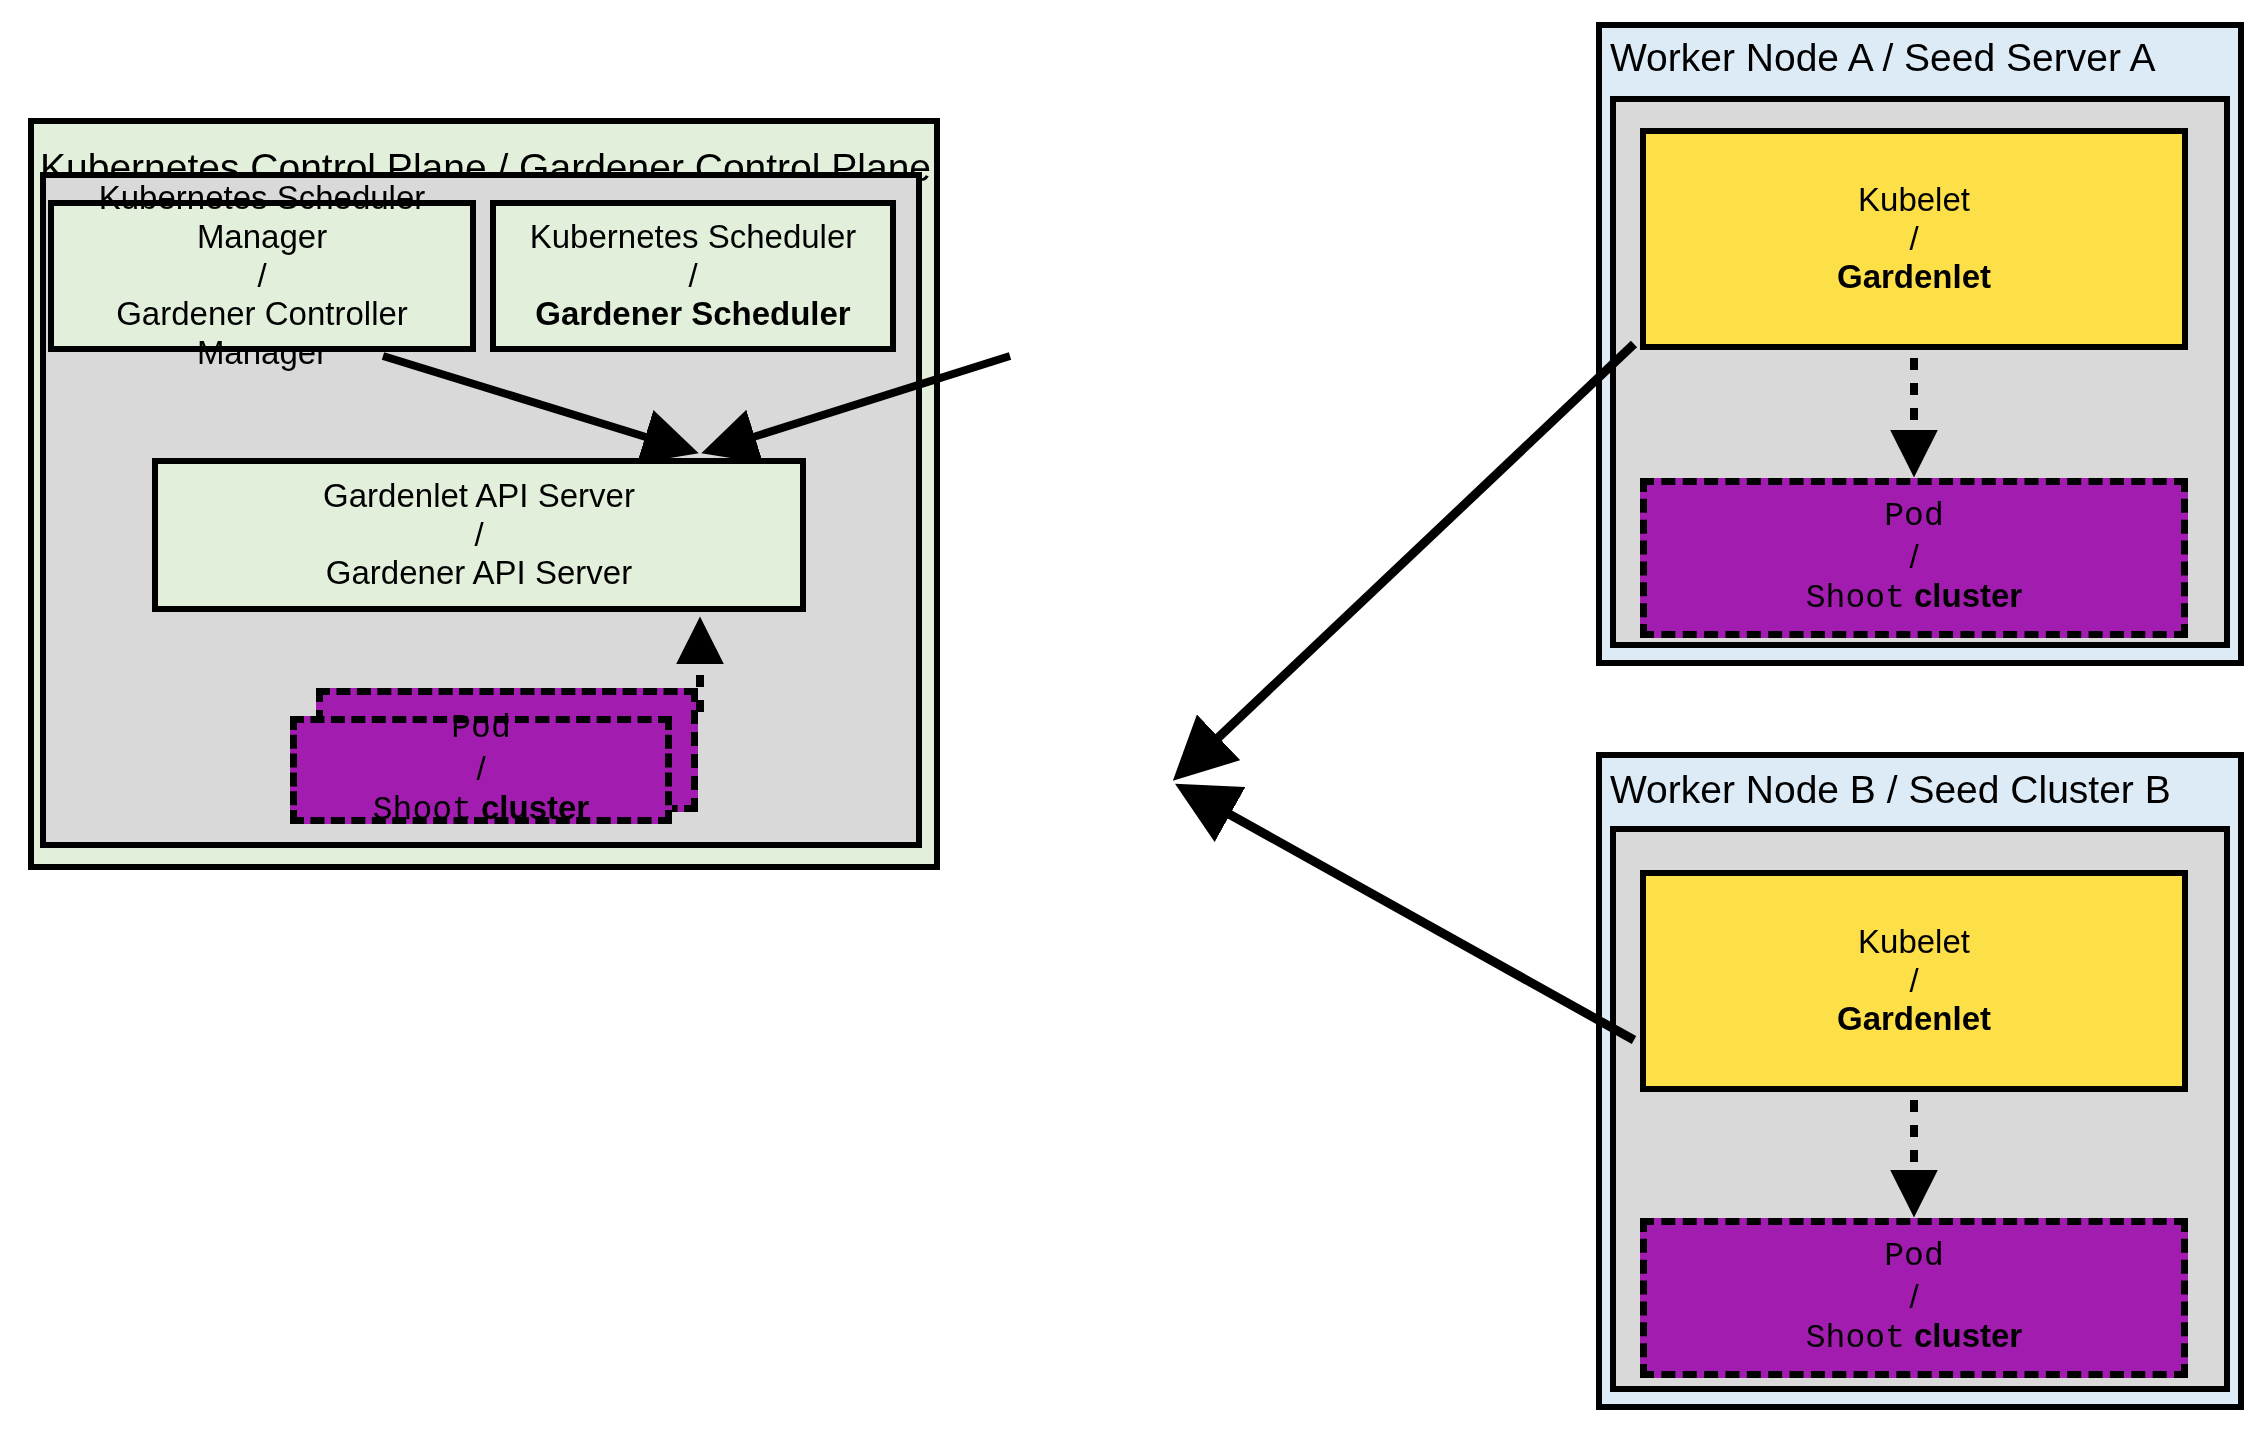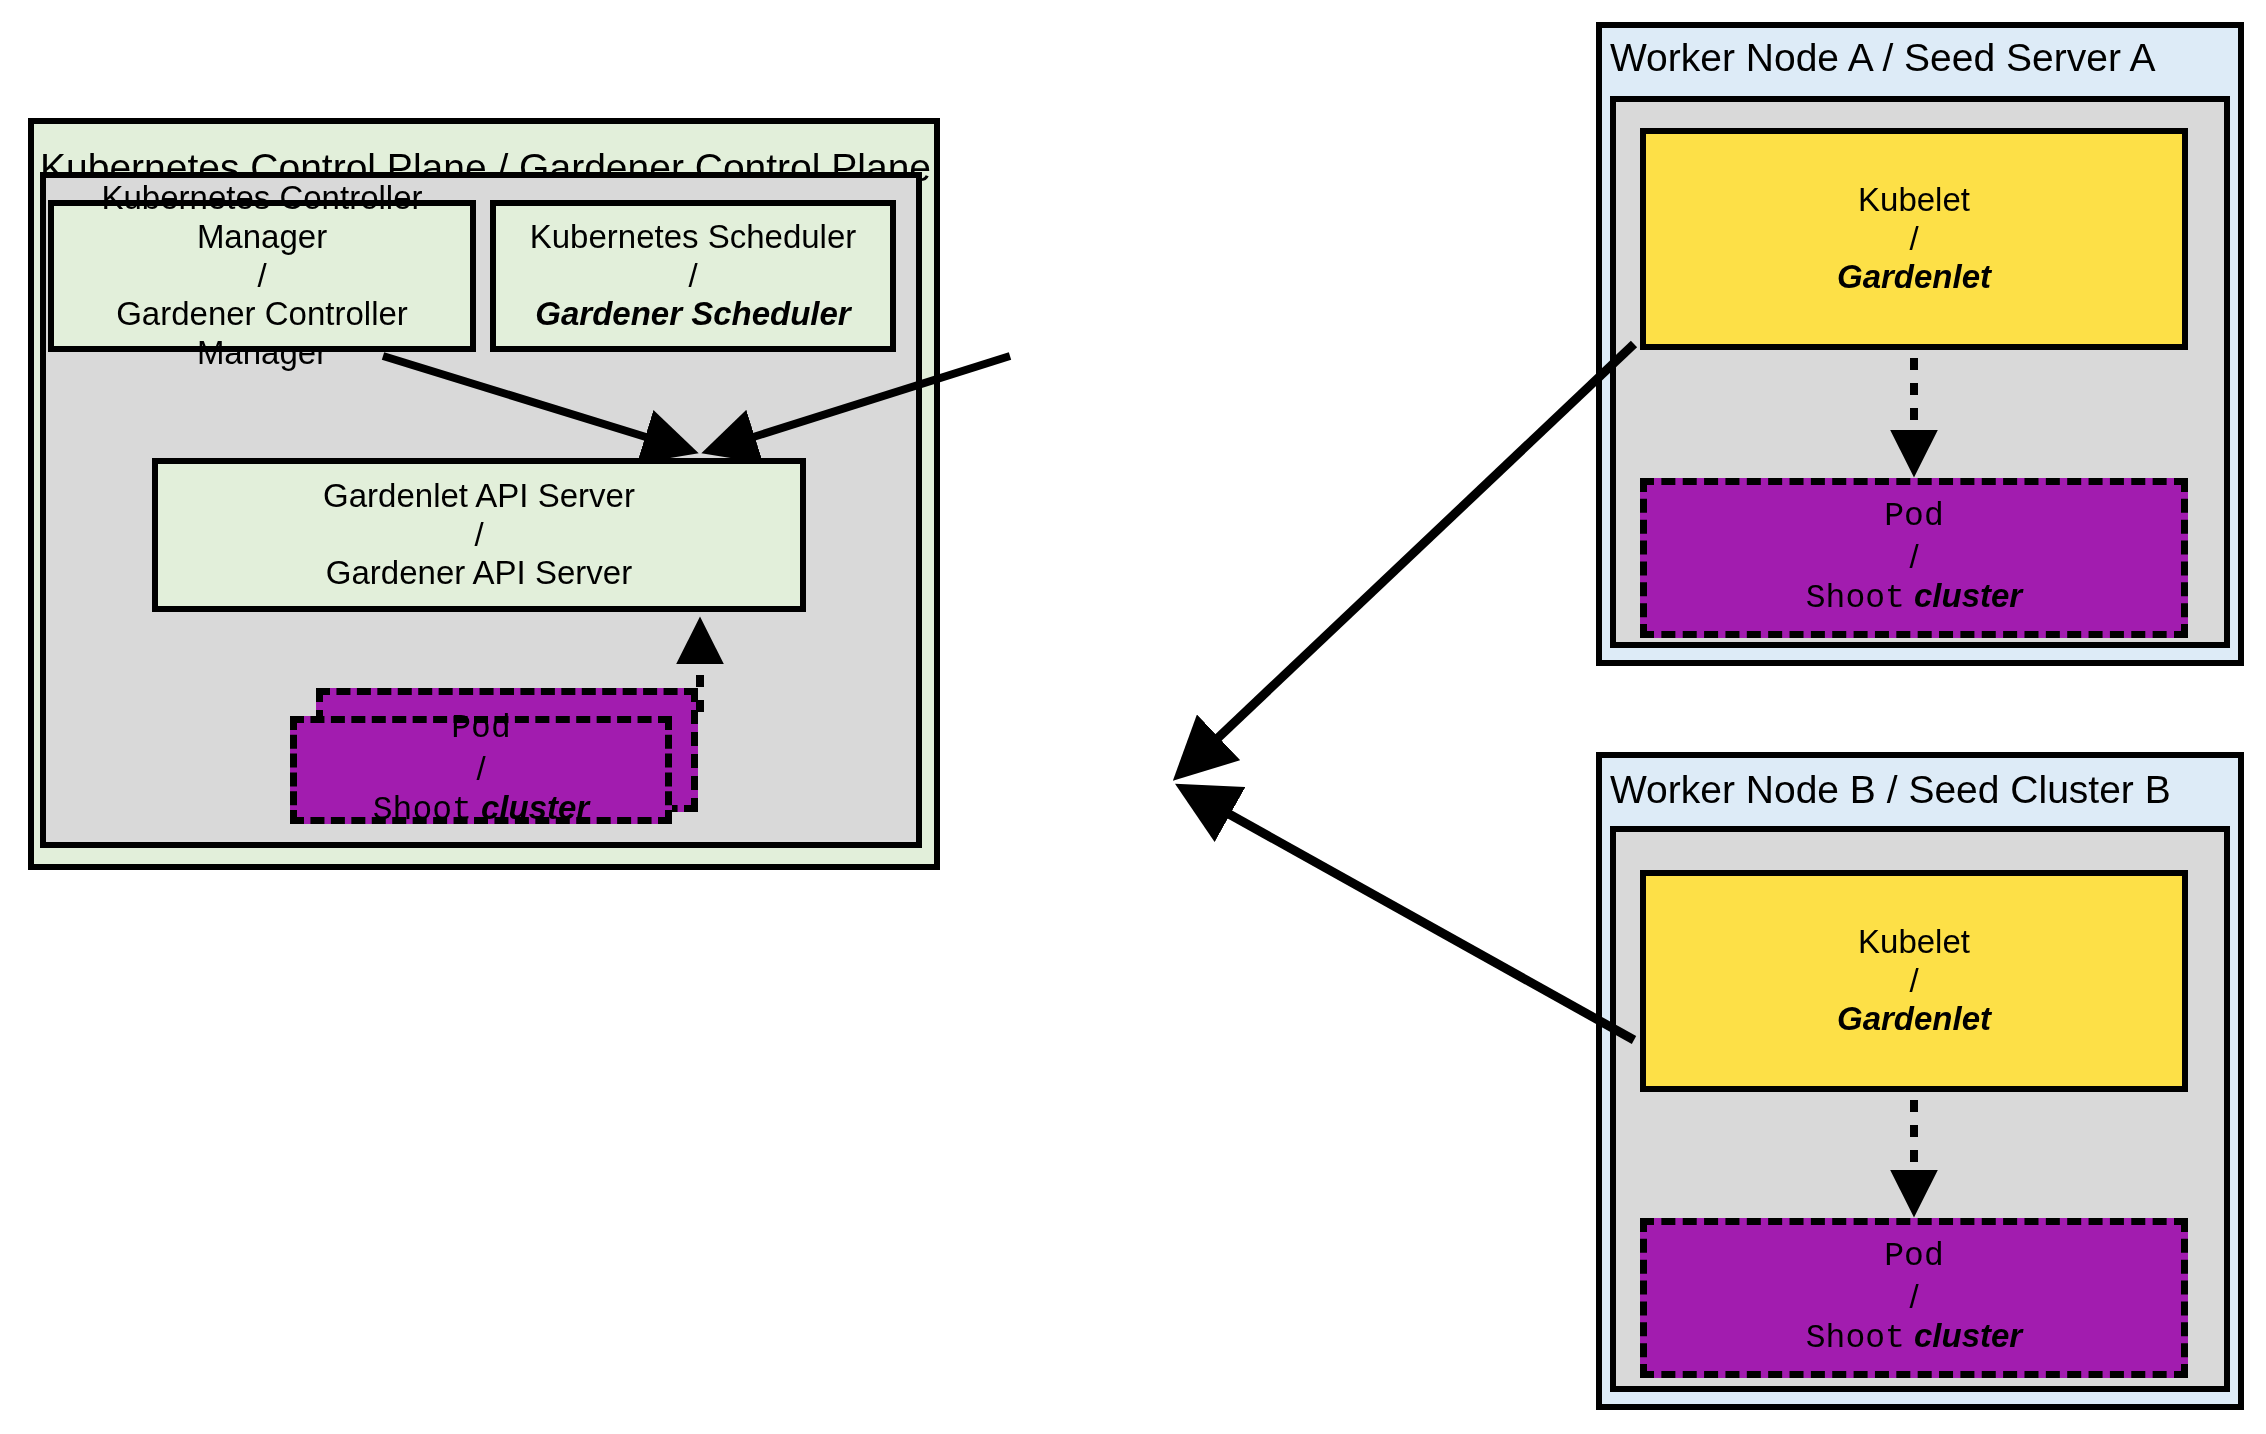--- a/index.html
+++ b/index.html
@@ -56,21 +56,21 @@
 
   .green { background: #E2EFDA; }
   .blue  { background: #DDEBF7; }
   .orange{ background: #fde047; }
 
   .line1, .line2, .line3 {
     display: block;
     font-size: 33px;
     color: #000;
   }
-  .bold { font-weight: bold; font-style: italic; }
+  .bold { font-weight: bold; }
   .mono { font-family: "Liberation Mono", monospace; }
   .slash { font-size: 33px; display:block; }
 
   .pod-text {
     position: absolute;
     width: 100%;
     text-align: center;
     line-height: 1.2;
     top: 50%;
     transform: translateY(-50%);
@@ -92,21 +92,21 @@
 <div id="canvas">
 
   <div class="panel green" style="left:28px; top:118px; width:912px; height:752px;">
   </div>
 
   <div class="panel-title" style="left:40px; top:148px;">Kubernetes Control Plane / Gardener Control Plane</div>
 
   <div class="inner-area" style="left:40px; top:172px; width:882px; height:676px;"></div>
 
   <div class="node-box green" style="left:48px; top:200px; width:428px; height:152px;">
-    <span class="line1">Kubernetes Controller Manager</span>
+    <span class="line1">Kubernetes Scheduler Manager</span>
     <span class="slash">/</span>
     <span class="line2">Gardener Controller Manager</span>
   </div>
 
   <div class="node-box green" style="left:490px; top:200px; width:406px; height:152px;">
     <span class="line1">Kubernetes Scheduler</span>
     <span class="slash">/</span>
     <span class="line2 bold">Gardener Scheduler</span>
   </div>
 

